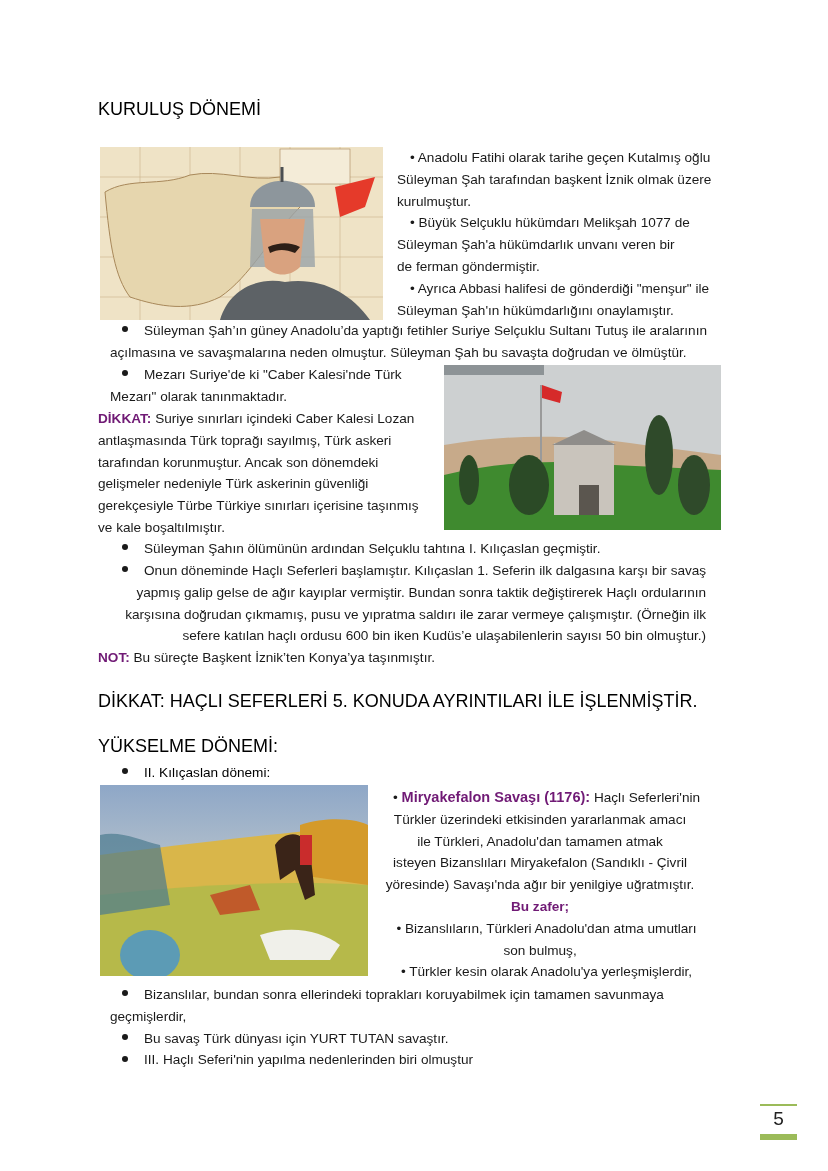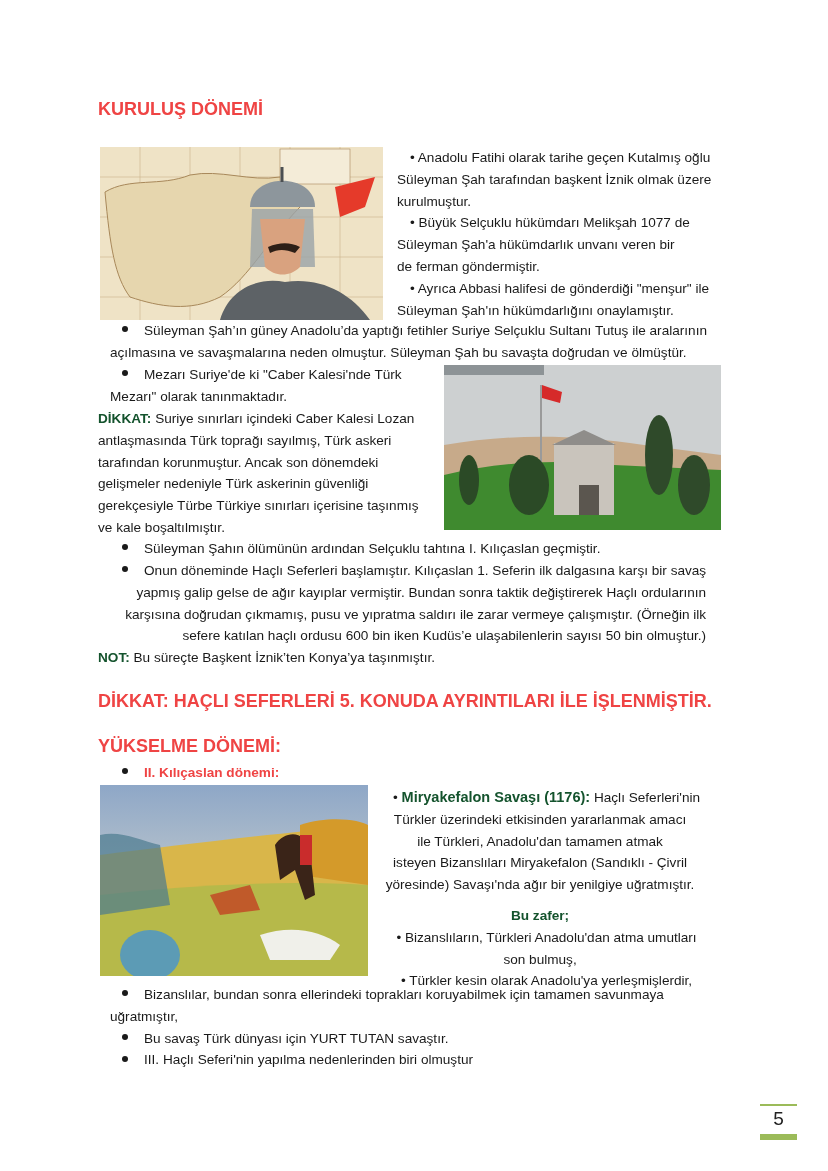--- a/index.html
+++ b/index.html
@@ -1,21 +1,21 @@
 <!DOCTYPE html>
 <html><head>
 <meta charset="utf-8">
 <style>
   html, body { margin:0; padding:0; background:#ffffff; }
   body { width:828px; height:1171px; position:relative; overflow:hidden;
          font-family:"Liberation Sans", "DejaVu Sans", sans-serif; color:#1a1a1a; }
   .abs { position:absolute; }
-  .h-red { color:#ef4444; font-weight:bold; }
+  .h-red { color:#000000; font-weight:normal; }
   .t { font-size:13.6px; line-height:21.8px; white-space:nowrap; }
-  .blue { color:#14532d; font-weight:bold;margin-top:9px; }
+  .blue { color:#701a75; font-weight:bold; }
   .bul { display:inline-block; width:6px; height:6px; border-radius:50%; background:#1a1a1a; vertical-align:middle; margin-right:8px; position:relative; top:-2px;}
   .img { position:absolute; overflow:hidden; }
   .pn-top { position:absolute; left:760px; top:1104px; width:37px; height:2px; background:#9bbb59; }
   .pn-bot { position:absolute; left:760px; top:1134px; width:37px; height:6px; background:#9bbb59; }
   .pn { position:absolute; left:760px; top:1108px; width:37px; text-align:center; font-size:19px; color:#222; }
 </style>
 </head>
 <body>
 
 <div class="abs h-red" style="left:98px;top:99px;font-size:18px;">KURULUŞ DÖNEMİ</div>
@@ -145,20 +145,20 @@
   <div>isteyen Bizanslıları Miryakefalon (Sandıklı - Çivril</div>
   <div>yöresinde) Savaşı'nda ağır bir yenilgiye uğratmıştır.</div>
   <div class="blue">Bu zafer;</div>
   <div style="padding-left:13px;">• Bizanslıların, Türkleri Anadolu'dan atma umutları</div>
   <div>son bulmuş,</div>
   <div style="padding-left:13px;">• Türkler kesin olarak Anadolu'ya yerleşmişlerdir,</div>
 </div>
 
 <div class="abs t" style="left:110px;top:984px;">
   <div style="padding-left:12px;"><span class="bul"></span><span style="margin-left:8px;">Bizanslılar, bundan sonra ellerindeki toprakları koruyabilmek için tamamen savunmaya</span></div>
-  <div>uğratmıştır,</div>
+  <div>geçmişlerdir,</div>
   <div style="padding-left:12px;"><span class="bul"></span><span style="margin-left:8px;">Bu savaş Türk dünyası için YURT TUTAN savaştır.</span></div>
   <div style="padding-left:12px;"><span class="bul"></span><span style="margin-left:8px;">III. Haçlı Seferi'nin yapılma nedenlerinden biri olmuştur</span></div>
 </div>
 
 <div class="pn-top"></div>
 <div class="pn">5</div>
 <div class="pn-bot"></div>
 
 </body></html>

